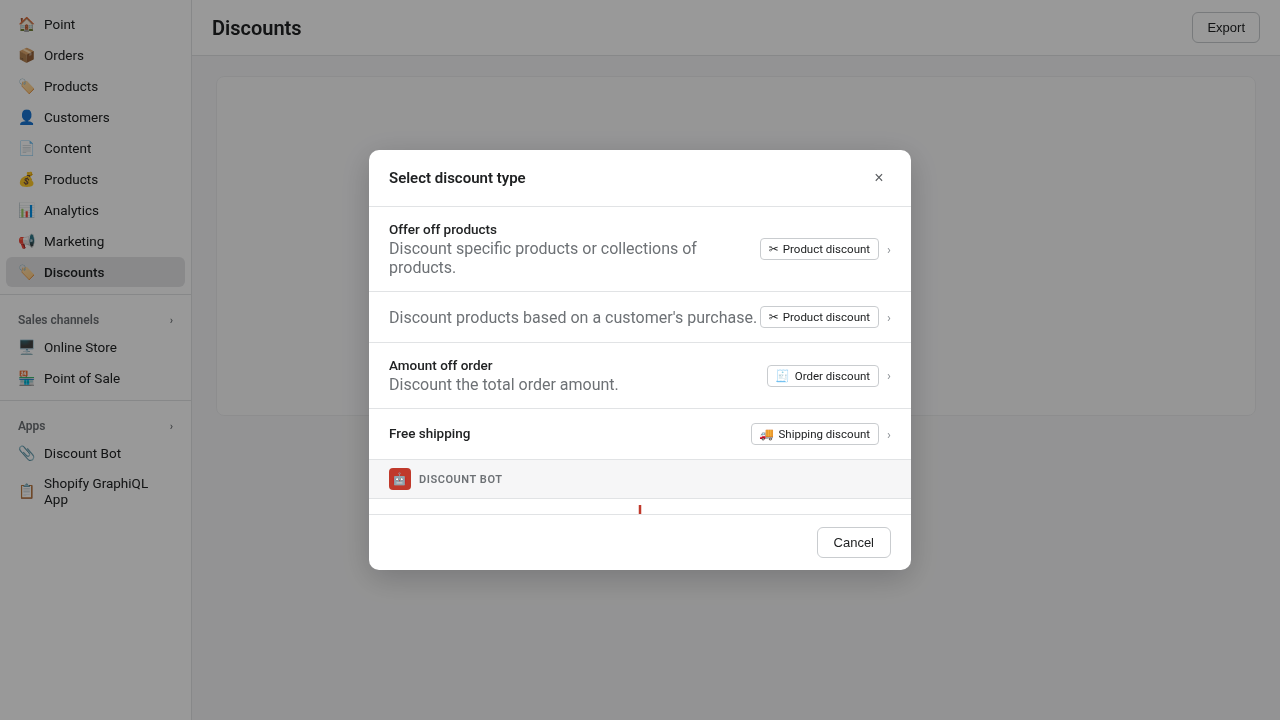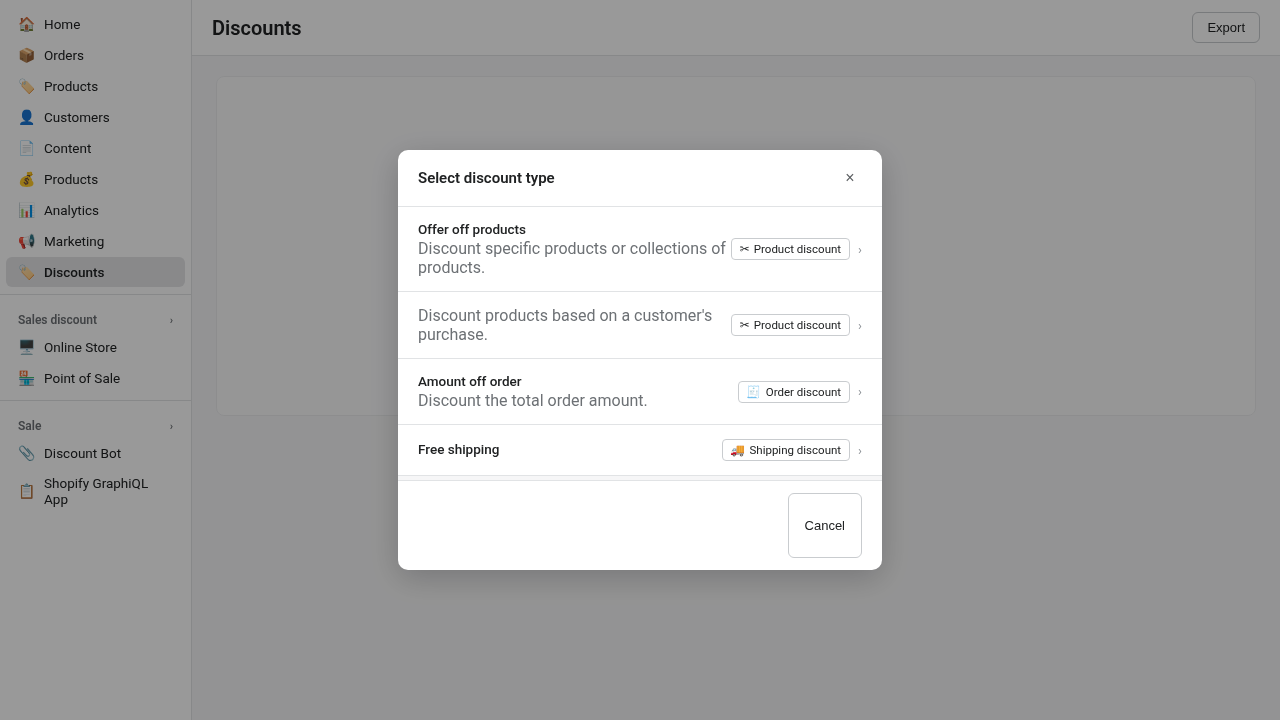--- a/index.html
+++ b/index.html
@@ -121,21 +121,21 @@
       display: flex;
       align-items: center;
       justify-content: center;
       z-index: 100;
     }
 
     
     .modal {
       background: #fff;
       border-radius: 10px;
-      width: 484px;
+      width: 542px;
       max-height: 420px;
       box-shadow: 0 8px 32px rgba(0,0,0,0.2);
       overflow: hidden;
       display: flex;
       flex-direction: column;
     }
     .modal-header {
       padding: 16px 20px;
       display: flex;
       align-items: center;
@@ -211,35 +211,35 @@
       padding: 12px 20px;
       display: flex;
       justify-content: flex-end;
       border-top: 1px solid #e1e3e5;
     }
 
     .btn-cancel {
       background: #fff;
       border: 1px solid #c9cccf;
       color: #202223;
-      padding: 24px 16px;
+      padding: 7px 16px;
       border-radius: 6px;
       font-size: 13px;
       font-weight: 500;
       cursor: pointer;
     }
   </style>
 </head>
 <body>
 
 <nav class="sidebar">
   <div id="sidebar-main-items">
       <div class="sidebar-item">
         <span class="sidebar-icon">🏠</span>
-                     <span>Home</span>
+                     <span>Point</span>
       </div>
       <div class="sidebar-item">
         <span class="sidebar-icon">📦</span>
                      <span>Orders</span>
       </div>
       <div class="sidebar-item">
         <span class="sidebar-icon">🏷️</span>
                      <span>Products</span>
       </div>
       <div class="sidebar-item">
@@ -262,36 +262,36 @@
         <span class="sidebar-icon">📢</span>
                      <span>Marketing</span>
       </div>
       <div class="sidebar-item active">
         <span class="sidebar-icon">🏷️</span>
                      <span>Discounts</span>
       </div>
     </div>
   <div class="sidebar-divider"></div>
   <div class="sidebar-section-header">
-    <span>Sales discount</span>
+    <span>Sales channels</span>
     <span class="chevron">›</span>
   </div>
   <div id="sidebar-sales-channels">
       <div class="sidebar-item">
         <span class="sidebar-icon">🖥️</span>
                      <span>Online Store</span>
       </div>
       <div class="sidebar-item">
         <span class="sidebar-icon">🏪</span>
                      <span>Point of Sale</span>
       </div>
     </div>
   <div class="sidebar-divider"></div>
   <div class="sidebar-section-header">
-    <span>Sale</span>
+    <span>Apps</span>
     <span class="chevron">›</span>
   </div>
   <div id="sidebar-apps">
       <div class="sidebar-item">
         <span class="sidebar-icon">📎</span>
                      <span>Discount Bot</span>
       </div>
       <div class="sidebar-item">
         <span class="sidebar-icon">📋</span>
                      <span>Shopify GraphiQL App</span>

